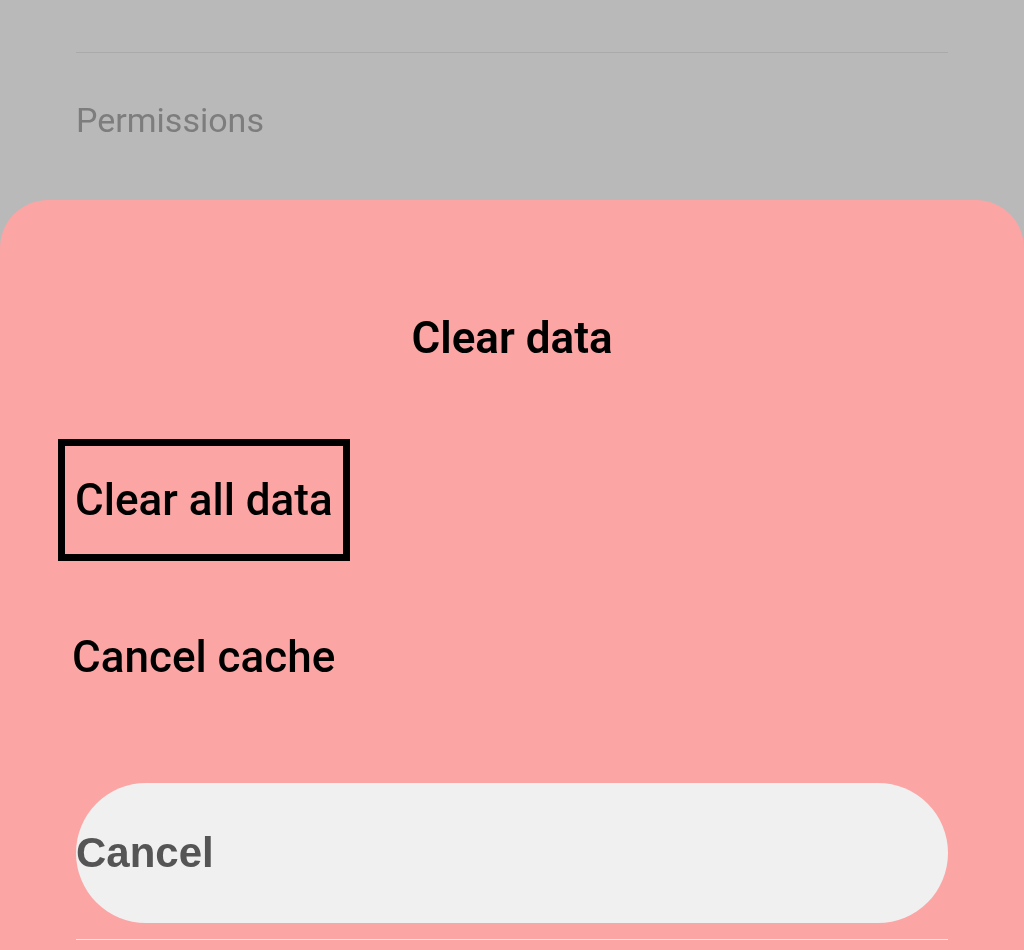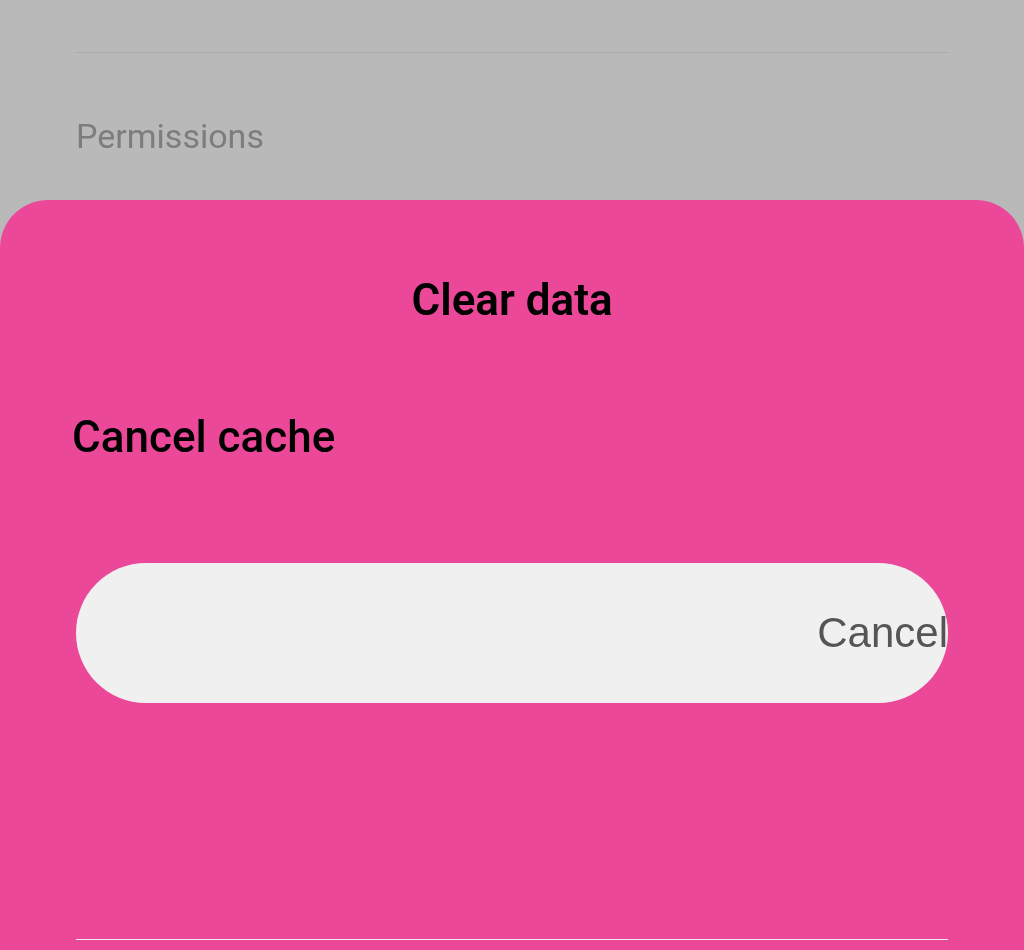--- a/index.html
+++ b/index.html
@@ -29,36 +29,36 @@
       position: absolute;
       top: 52px;
       left: 76px;
       right: 76px;
       height: 1px;
       background: #aaa;
     }
     
     .permissions-label {
       position: absolute;
-      top: 116px;
+      top: 100px;
       left: 76px;
       font-size: 34px;
       color: #7d7d7d;
       font-weight: 400;
     }
     
     .modal {
       position: absolute;
       top: 200px;
       left: 0;
       right: 0;
       bottom: 0;
-      background: #ec4899;
+      background: #fca5a5;
       border-radius: 48px 48px 0 0;
-      padding-top: 74px;
+      padding-top: 112px;
     }
     
     .modal-title {
       text-align: center;
       font-size: 44px;
       font-weight: 600;
       color: #000;
       margin-bottom: 75px;
     }
     
@@ -82,24 +82,24 @@
     
     .option-plain {
       padding: 10px 14px;
       margin-bottom: 90px;
     }
     
     .cancel-button {
       margin: 0 76px;
       background: #f0f0f0;
       border-radius: 70px;
-      text-align: right;
+      text-align: left;
       padding: 46px 0;
       font-size: 42px;
-      font-weight: 400;
+      font-weight: 700;
       color: #555;
       border: none;
       display: block;
       width: calc(100% - 152px);
       cursor: pointer;
     }
     
     .modal-divider {
       position: absolute;
       bottom: 10px;
@@ -114,20 +114,23 @@
 
 <div class="backdrop">
   <div class="divider"></div>
   <div class="permissions-label">Permissions</div>
 </div>
 
 <div class="modal">
   <div class="modal-title">Clear data</div>
 
   <div class="option-wrapper">
+    <div class="option-highlighted">
+      <span class="option-text">Clear all data</span>
+    </div>
     
     <div class="option-plain">
       <span class="option-text">Cancel cache</span>
     </div>
   </div>
 
   <button class="cancel-button">Cancel</button>
 
   <div class="modal-divider"></div>
 </div>

